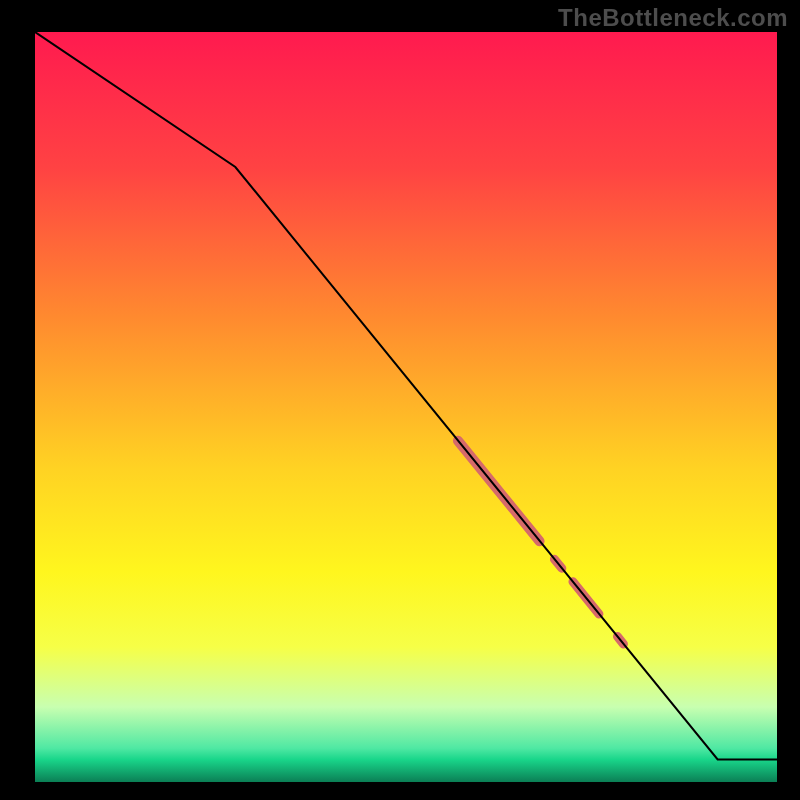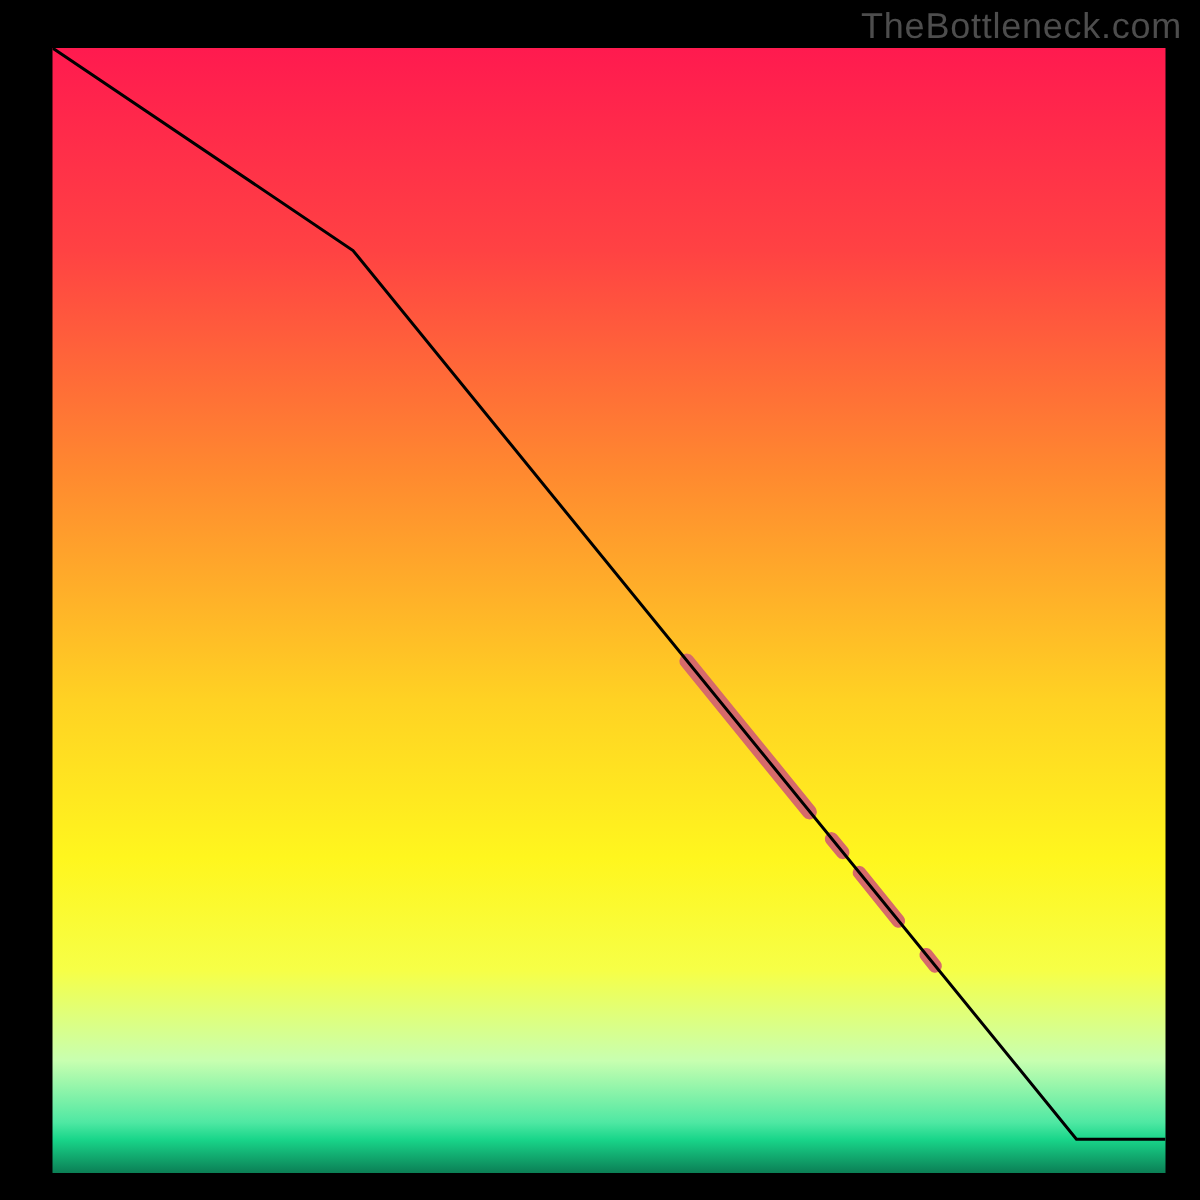--- a/index.html
+++ b/index.html
@@ -15,21 +15,21 @@
     position: relative;
     width: 800px;
     height: 800px;
   }
   .watermark {
     position: absolute;
     top: 4px;
     right: 12px;
     color: #4d4d4d;
     font-size: 24px;
-    font-weight: 400;
+    font-weight: 700;
     letter-spacing: 0.5px;
     z-index: 50;
     user-select: none;
   }
   svg { display: block; }
 </style>
 </head>
 <body>
 
 <div class="stage">

